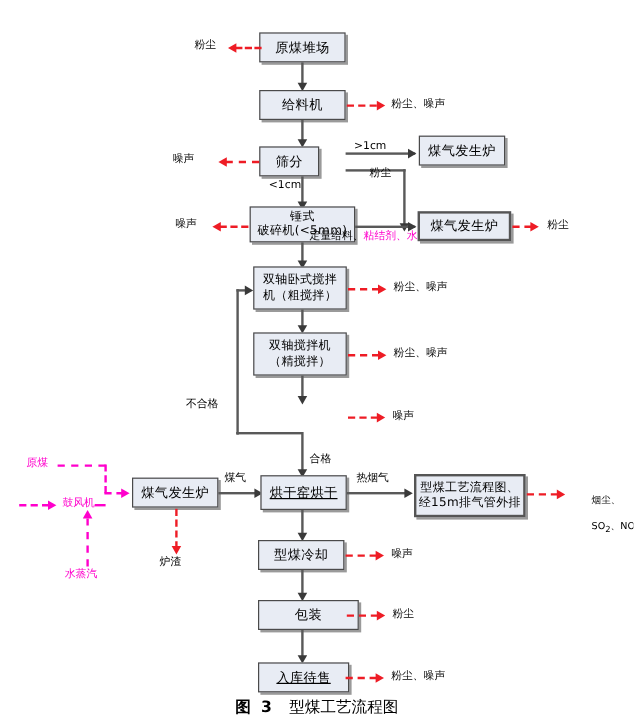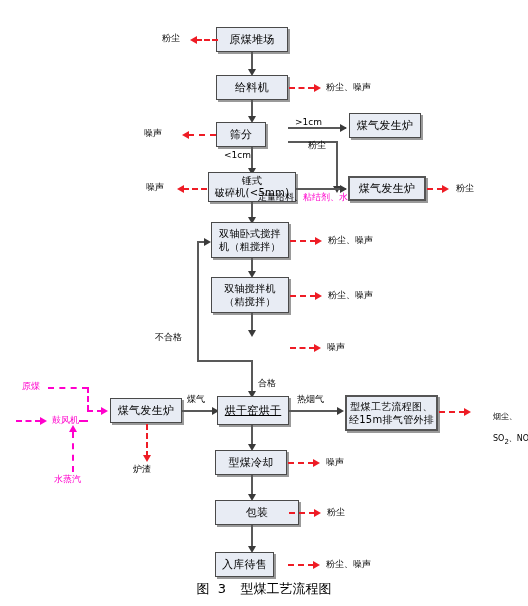--- a/index.html
+++ b/index.html
@@ -55,21 +55,21 @@
   .ar.r-down{border-left:4px solid transparent;border-right:4px solid transparent;border-top:7px solid #ee1c25;}
   .ar.p-right{border-top:4px solid transparent;border-bottom:4px solid transparent;border-left:7px solid #ff00cc;}
   .ar.p-up{border-left:4px solid transparent;border-right:4px solid transparent;border-bottom:7px solid #ff00cc;}
 
   
   #caption{
     position:absolute;left:0;top:580px;width:528px;
     text-align:center;font-size:13px;color:#000;
     font-family:"DejaVu Sans","Liberation Sans",sans-serif;
   }
-  .cap-num{letter-spacing:2px;}
+  .cap-num{letter-spacing:2px;font-weight:bold;}
   sub{font-size:7px;}
 </style>
 </head>
 <body>
 
 <div id="stage">
 
   <div class="box" style="left:216px;top:27px;width:72px;height:25px;">原煤堆场</div>
 
   <div class="dash h" style="left:196px;top:39px;width:22px;"></div>
@@ -213,21 +213,21 @@
   <div class="ar down" style="left:248px;top:494px;"></div>
 
   <div class="box" style="left:215px;top:500px;width:84px;height:25px;">包装</div>
   <div class="dash h" style="left:289px;top:512px;width:26px;"></div>
   <div class="ar r-right" style="left:314px;top:509px;"></div>
   <div class="lbl" style="left:327px;top:507px;">粉尘</div>
 
   <div class="ln v" style="left:251px;top:525px;height:24px;"></div>
   <div class="ar down" style="left:248px;top:546px;"></div>
 
-  <div class="box" style="left:215px;top:552px;width:59px;height:25px;">入库待售</div>
+  <div class="box" style="left:215px;top:552px;width:76px;height:25px;text-decoration:underline;">入库待售</div>
   <div class="dash h" style="left:288px;top:564px;width:26px;"></div>
   <div class="ar r-right" style="left:313px;top:561px;"></div>
   <div class="lbl" style="left:326px;top:559px;">粉尘、噪声</div>
 
   <div id="caption">
     <span class="cap-num">图 3</span>
     &nbsp;&nbsp;<span>型煤工艺流程图</span>
   </div>
 
 </div>

